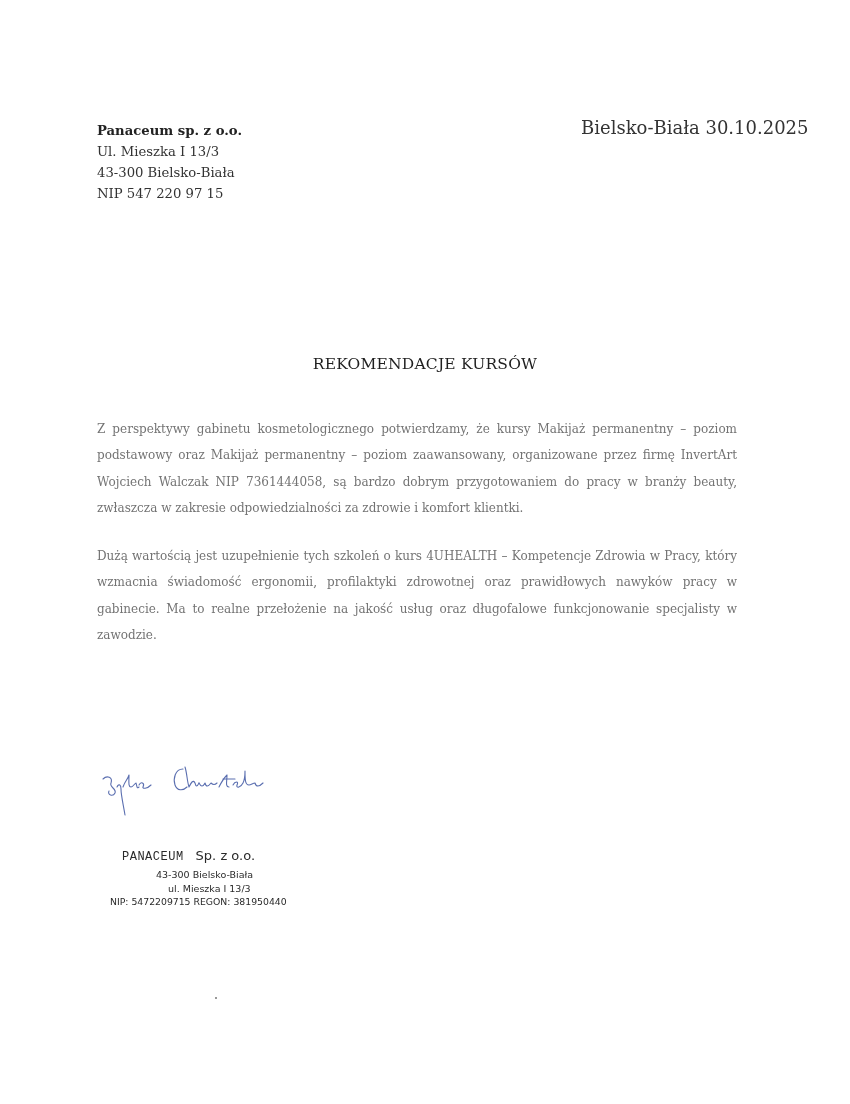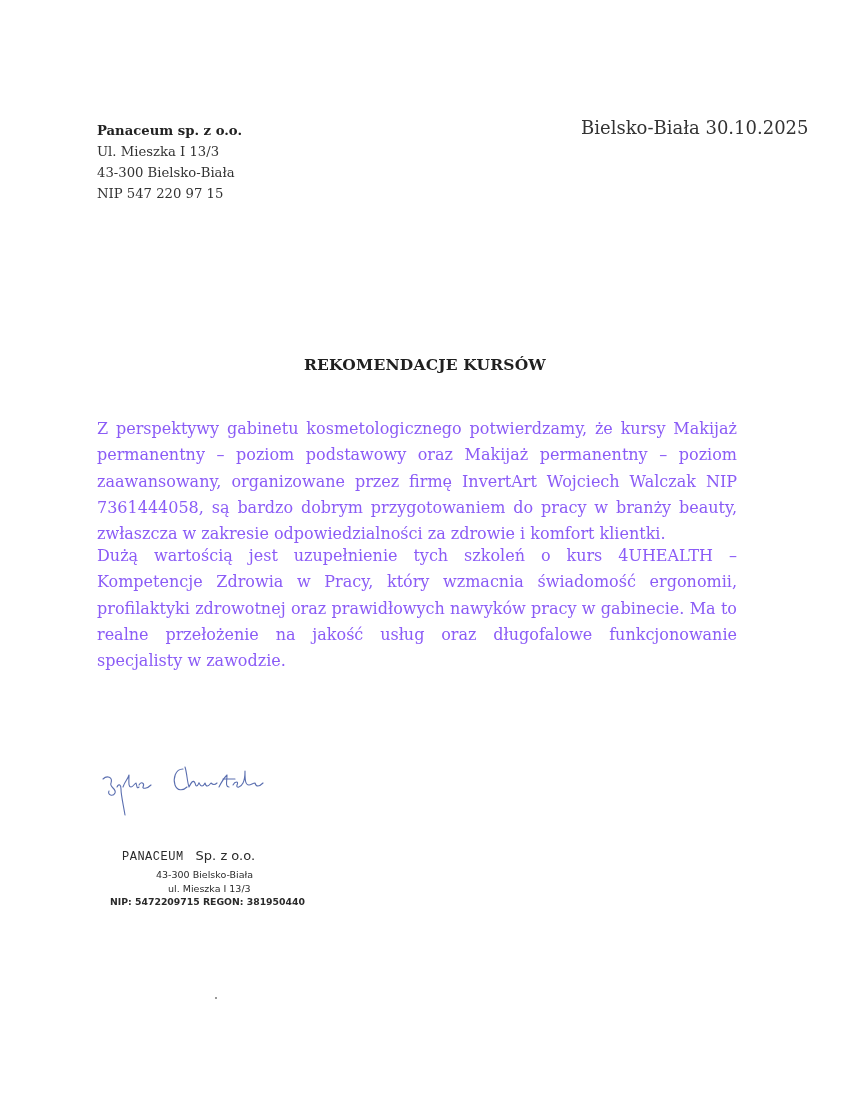--- a/index.html
+++ b/index.html
@@ -3,35 +3,35 @@
   <meta charset="utf-8">
   <style>
     html, body { margin: 0; padding: 0; background: #ffffff; }
     body { width: 850px; height: 1104px; position: relative; overflow: hidden;
       font-family: "DejaVu Serif", "Liberation Serif", serif; color: #2a2a2a; }
     .page { position: absolute; inset: 0; border-radius: 13px; }
     .sender { position: absolute; left: 97px; top: 120px; font-size: 13.2px; line-height: 21px; color: #333; }
     .sender .name { font-weight: bold; color: #222; }
     .date { position: absolute; left: 581px; top: 117px; font-size: 18px; color: #333; }
     .title { position: absolute; left: 0; right: 0; top: 355px; text-align: center;
-      font-weight: bold; font-size: 15.5px; color: #1f1f1f; letter-spacing: 0.2px; }
-    .para { position: absolute; left: 97px; width: 640px; font-size: 16px; line-height: 26.3px;
-      text-align: justify; color: #8b5cf6; }
+      font-weight: normal; font-size: 15.5px; color: #1f1f1f; letter-spacing: 0.2px; }
+    .para { position: absolute; left: 97px; width: 640px; font-size: 12px; line-height: 26.3px;
+      text-align: justify; color: #737373; }
     .p1 { top: 416px; }
     .p2 { top: 543px; }
     .p3 { top: 672px; }
     .signature { position: absolute; left: 95px; top: 757px; width: 200px; height: 65px; }
     .stamp { position: absolute; left: 110px; top: 845px; width: 210px;
       font-family: "DejaVu Sans", "Liberation Sans", sans-serif; color: #2a2a2a; }
     .stamp .line1 { position: absolute; left: 12px; top: 0; white-space: nowrap; }
     .stamp .brand { font-family: Liberation Mono, monospace; font-size: 12px; letter-spacing: 0.5px; }
     .stamp .form { font-size: 13px; margin-left: 12px; }
     .stamp .line2 { position: absolute; left: 46px; top: 24px; font-size: 9.5px; white-space: nowrap; }
     .stamp .line3 { position: absolute; left: 58px; top: 38px; font-size: 9.5px; white-space: nowrap; }
-    .stamp .line4 { position: absolute; left: 0px; top: 51px; font-size: 9.3px; white-space: nowrap; font-weight: bold; }
+    .stamp .line4 { position: absolute; left: 0px; top: 51px; font-size: 9.3px; white-space: nowrap; }
     .speck { position: absolute; left: 215px; top: 997px; width: 2px; height: 2px; background: #999; }
   </style>
 </head>
 <body>
 
 <div class="page">
 
   <div class="sender">
     <div class="name">Panaceum sp. z o.o.</div>
     <div>Ul. Mieszka I 13/3</div>

